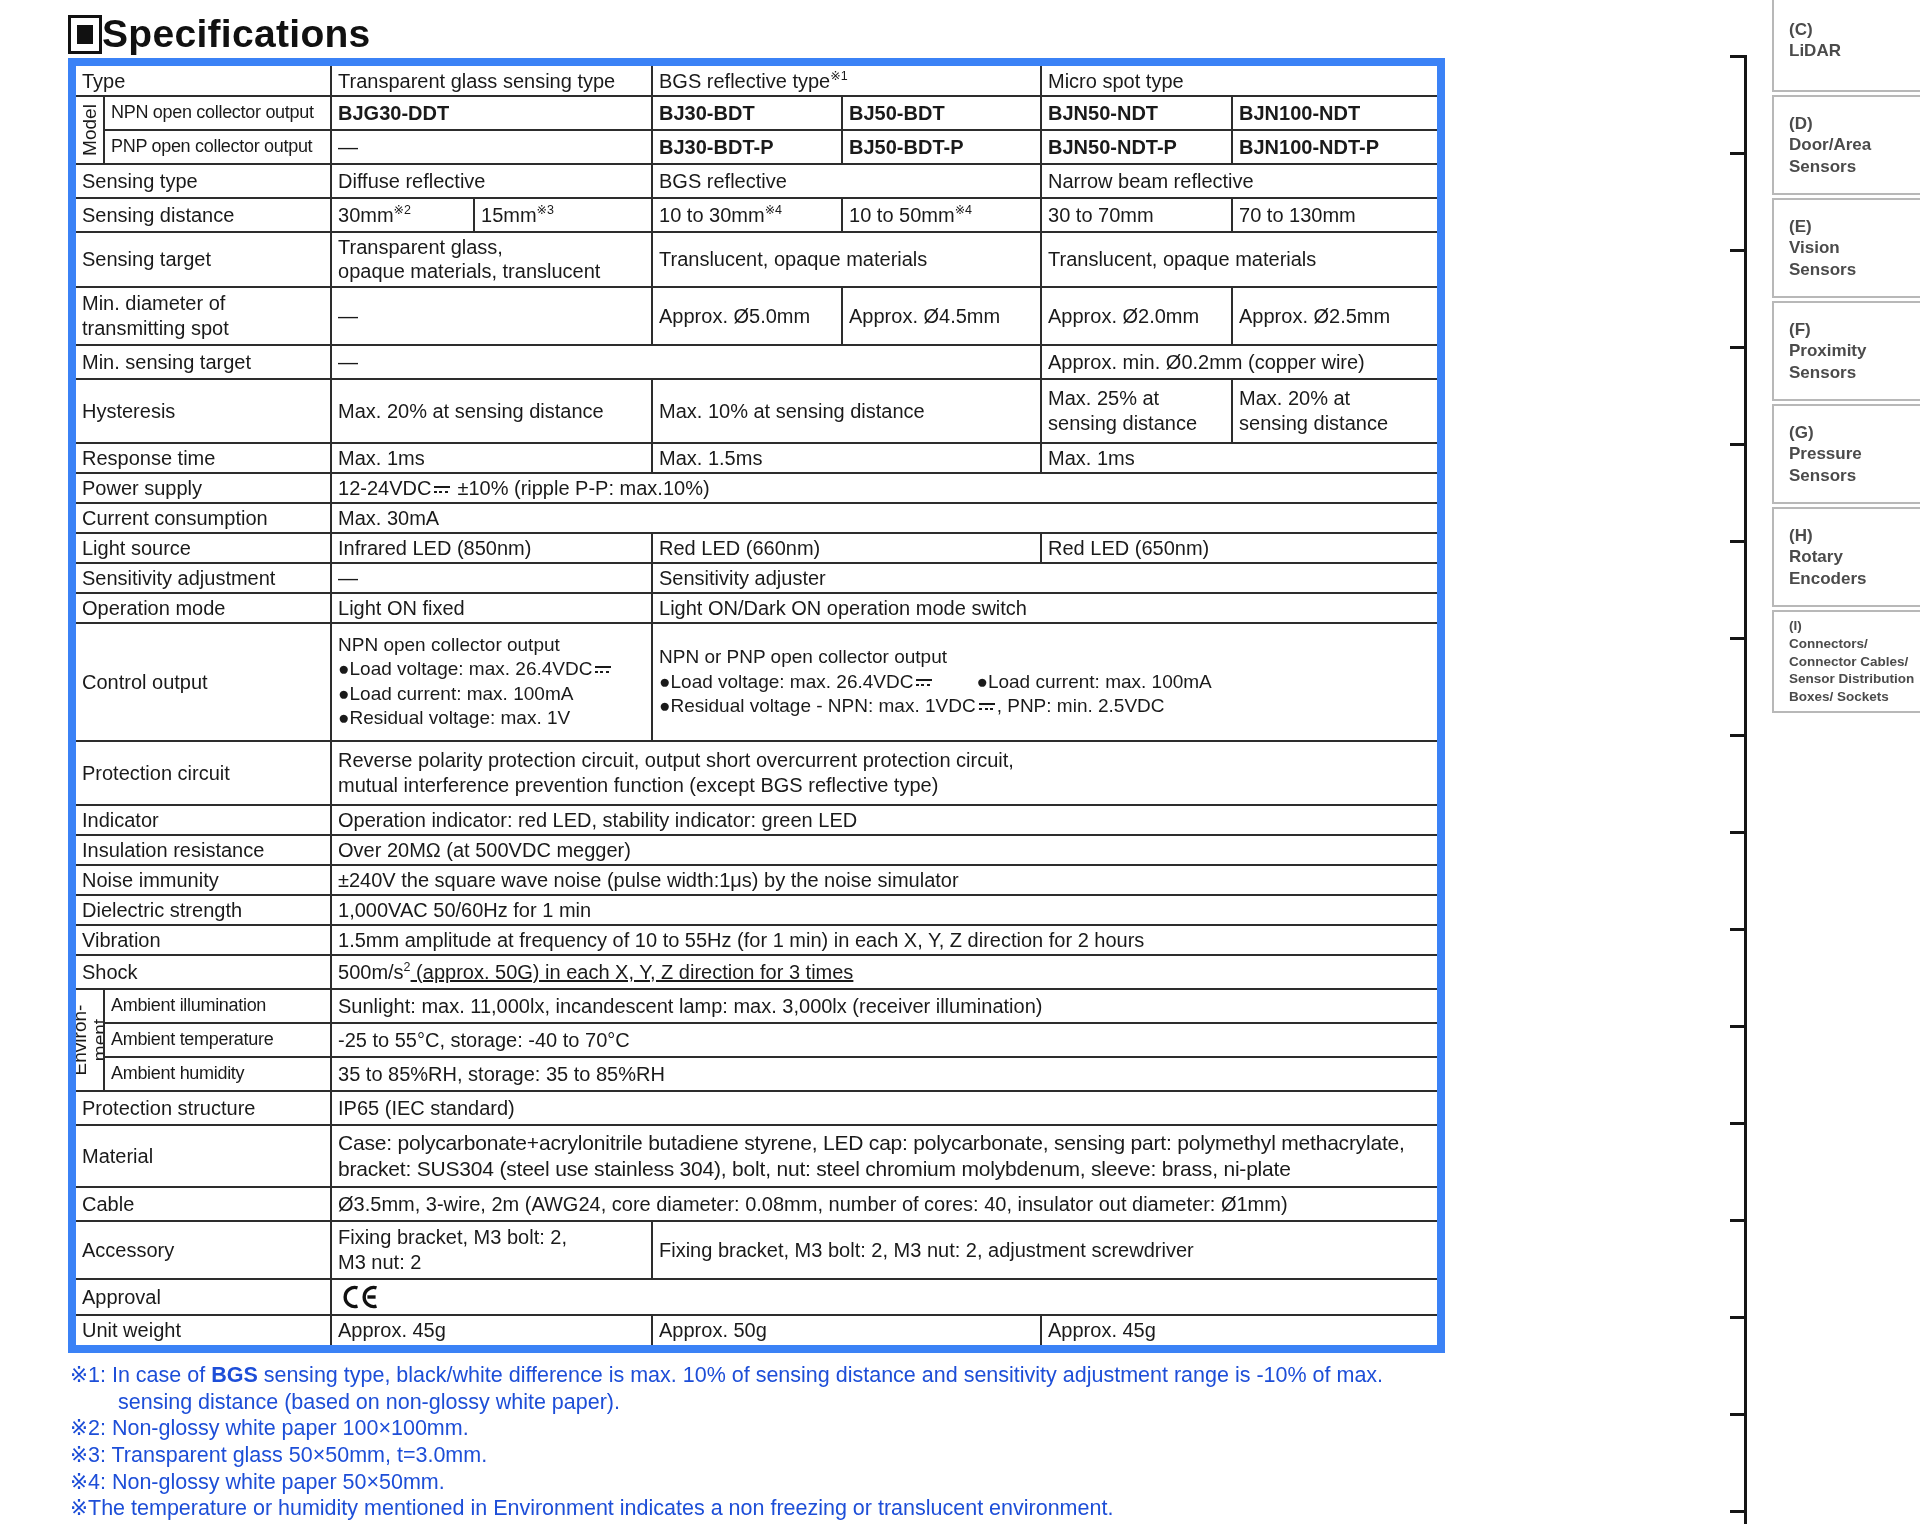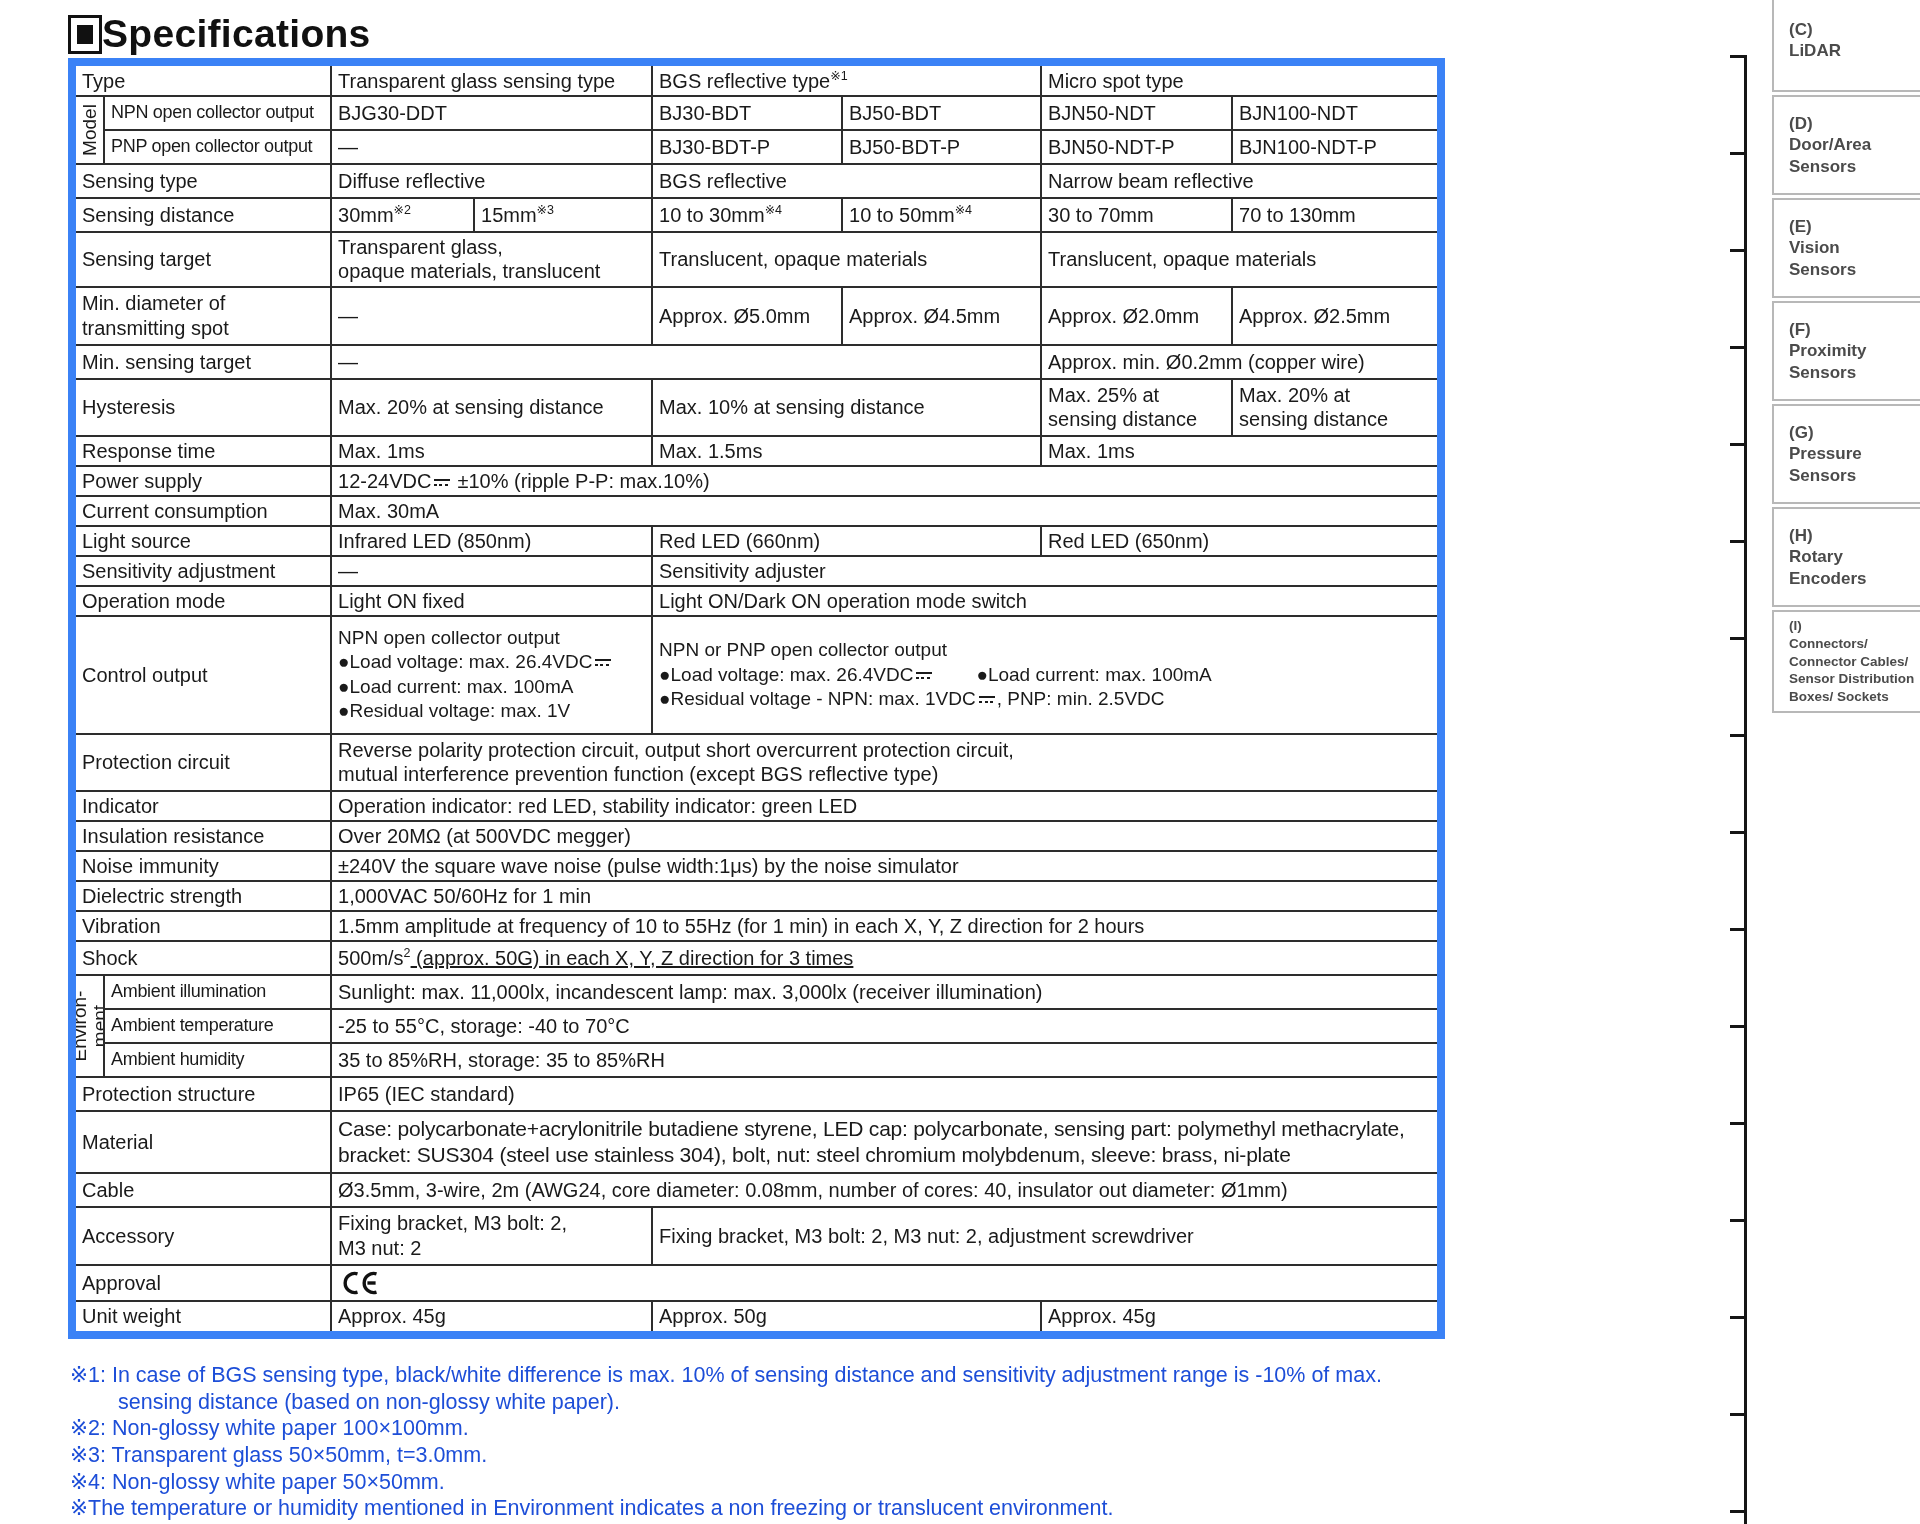--- a/index.html
+++ b/index.html
@@ -15,22 +15,22 @@
   .title-text{font-size:39px;font-weight:bold;letter-spacing:.3px;color:#111;}
 
   
   table.spec{
     position:absolute;left:68px;top:58px;width:1370px;
     table-layout:fixed;border-collapse:collapse;
     font-size:20px;line-height:1.2;border:8px solid #3b82f6;
   }
   table.spec td{border:2px solid #2d2d2d;padding:2px 6px;vertical-align:middle;overflow:hidden;}
   .r32{height:21px}.r34{height:34px}.r36{height:36px}.r54{height:54px}
-  .r56{height:57px}.r58{height:58px}.r62{height:62px}.r118{height:118px}
-  .b{font-weight:normal;border-radius:6px;}
+  .r56{height:64px}.r58{height:58px}.r62{height:62px}.r118{height:118px}
+  .b{font-weight:bold;border-radius:6px;}
   .prel{white-space:pre-line;line-height:1.22;}
   .pre{white-space:pre;text-decoration:underline;}
   .sub{font-size:18px;letter-spacing:-.3px;padding-left:4px;}
   .vcell{position:relative;padding:0;}
   .vtext{
     position:absolute;left:50%;top:50%;
     transform:translate(-50%,-50%) rotate(-90deg);
     white-space:pre-line;text-align:center;line-height:1.04;font-size:19px;
   }
   .ctrl{font-size:19px;line-height:1.28;}

